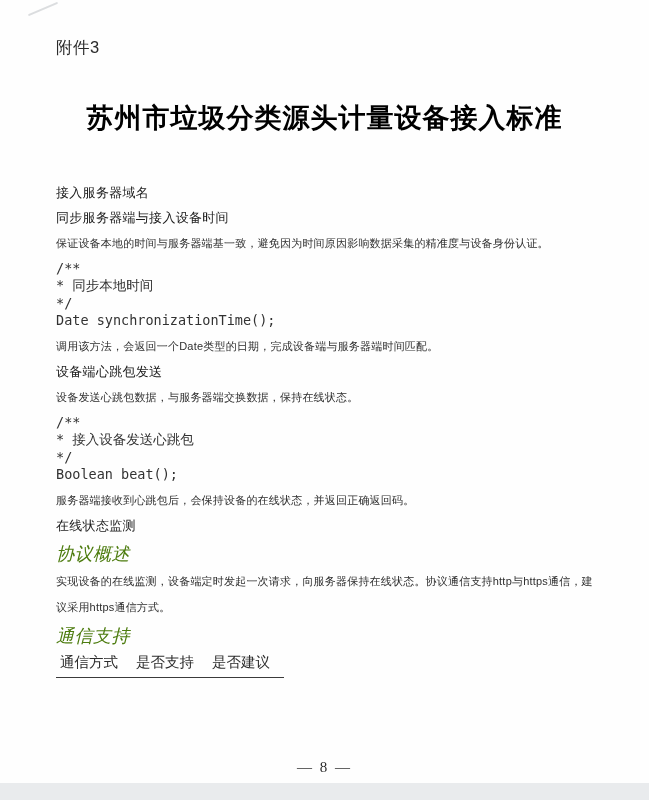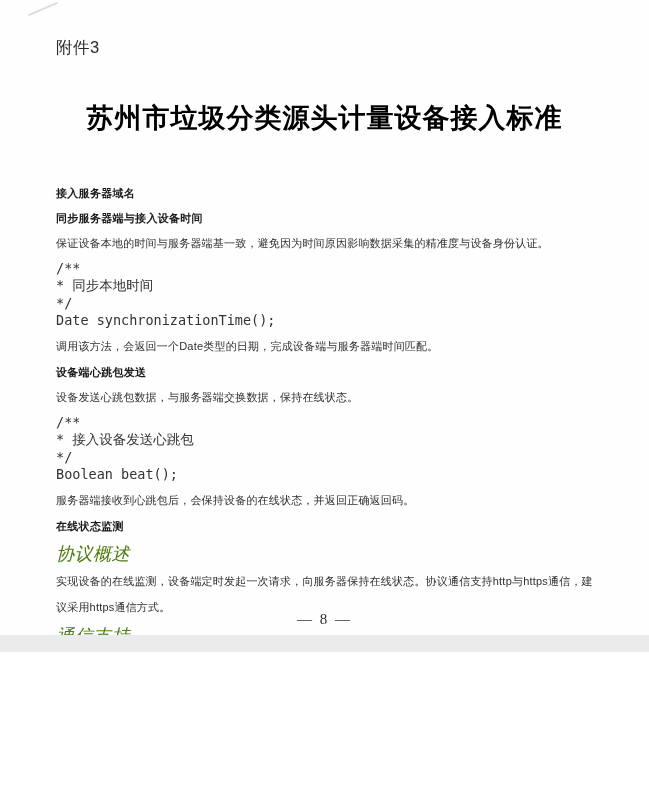--- a/index.html
+++ b/index.html
@@ -5,21 +5,21 @@
   * { margin: 0; padding: 0; box-sizing: border-box; }
   html, body { background: #ffffff; }
   body {
     font-family: "Liberation Sans", sans-serif;
     color: #2e2e2e;
     -webkit-font-smoothing: antialiased;
   }
   .page {
     position: relative;
     width: 649px;
-    height: 652px;
+    height: 800px;
     background: #fefefe;
     overflow: hidden;
   }
   .scan-mark {
     position: absolute;
     left: 27px;
     top: 8px;
     width: 32px;
     height: 2px;
     background: #d2d5d7;
@@ -40,22 +40,22 @@
     font-family: "Liberation Serif", serif;
     font-weight: 700;
     font-size: 27px;
     letter-spacing: 1px;
     color: #000000;
   }
   .body {
     margin: 45px 50px 0 56px;
   }
   .body h2 {
-    font-size: 11px;
-    font-weight: 700;
+    font-size: 13px;
+    font-weight: 400;
     color: #1a1a1a;
     line-height: 24px;
     margin-bottom: 1px;
     letter-spacing: .3px;
   }
   .body p {
     font-size: 11px;
     line-height: 25.5px;
     color: #2e2e2e;
     margin-bottom: 1px;

